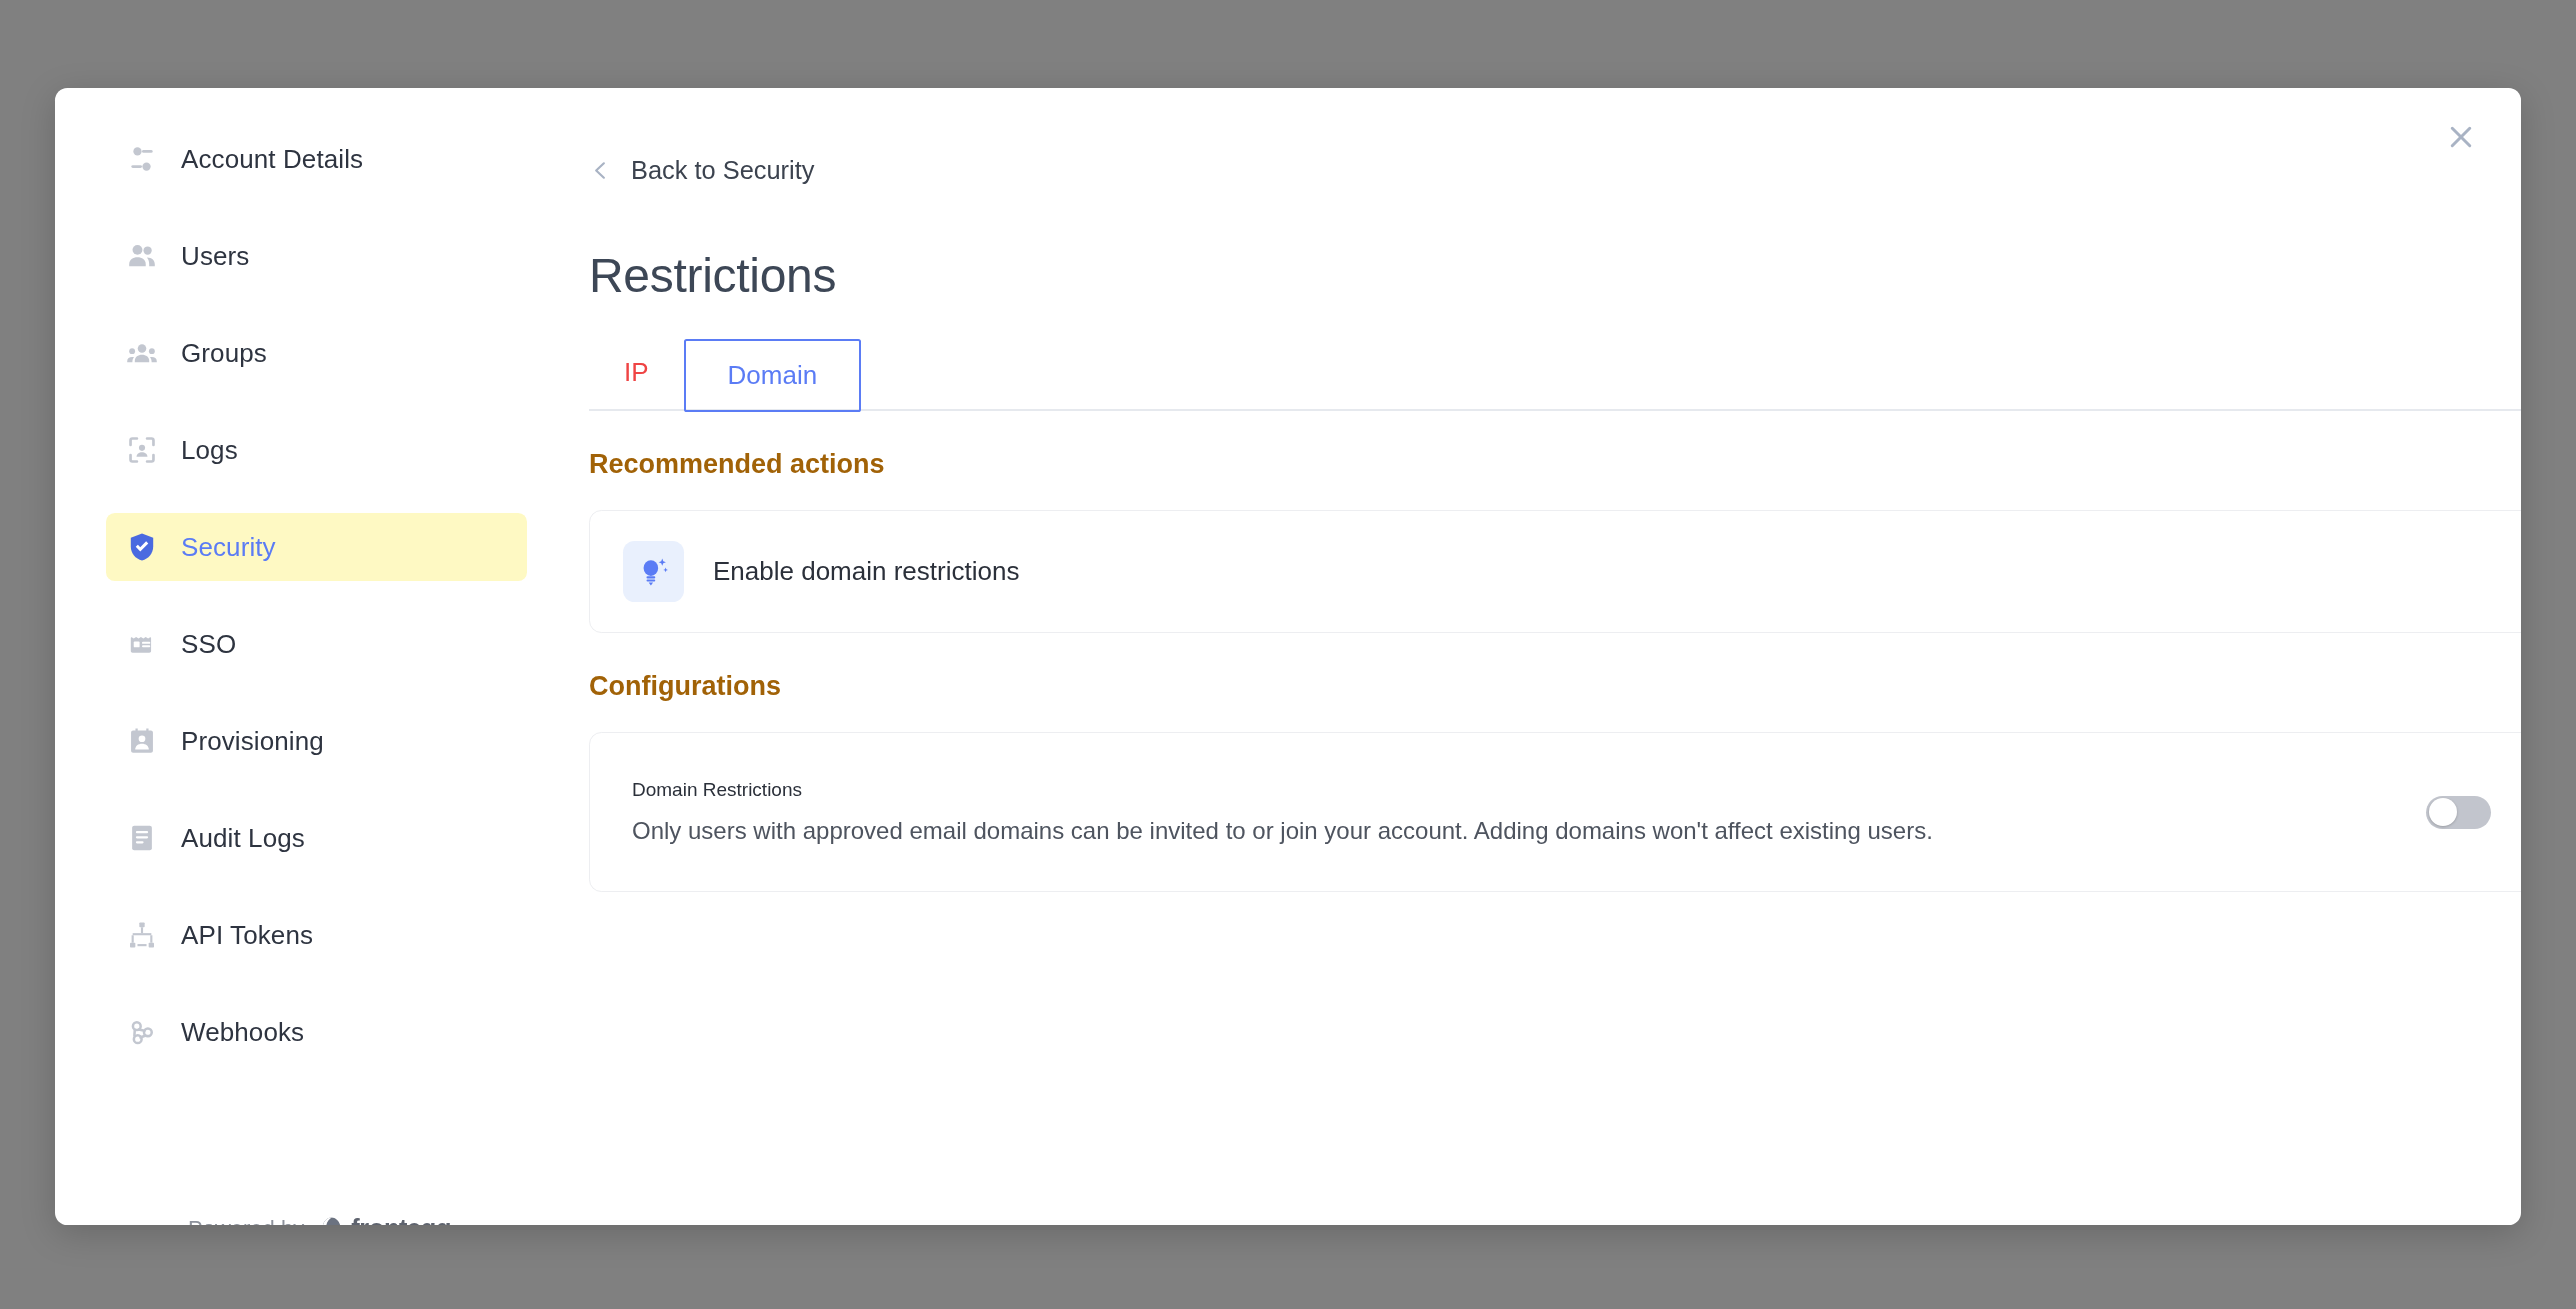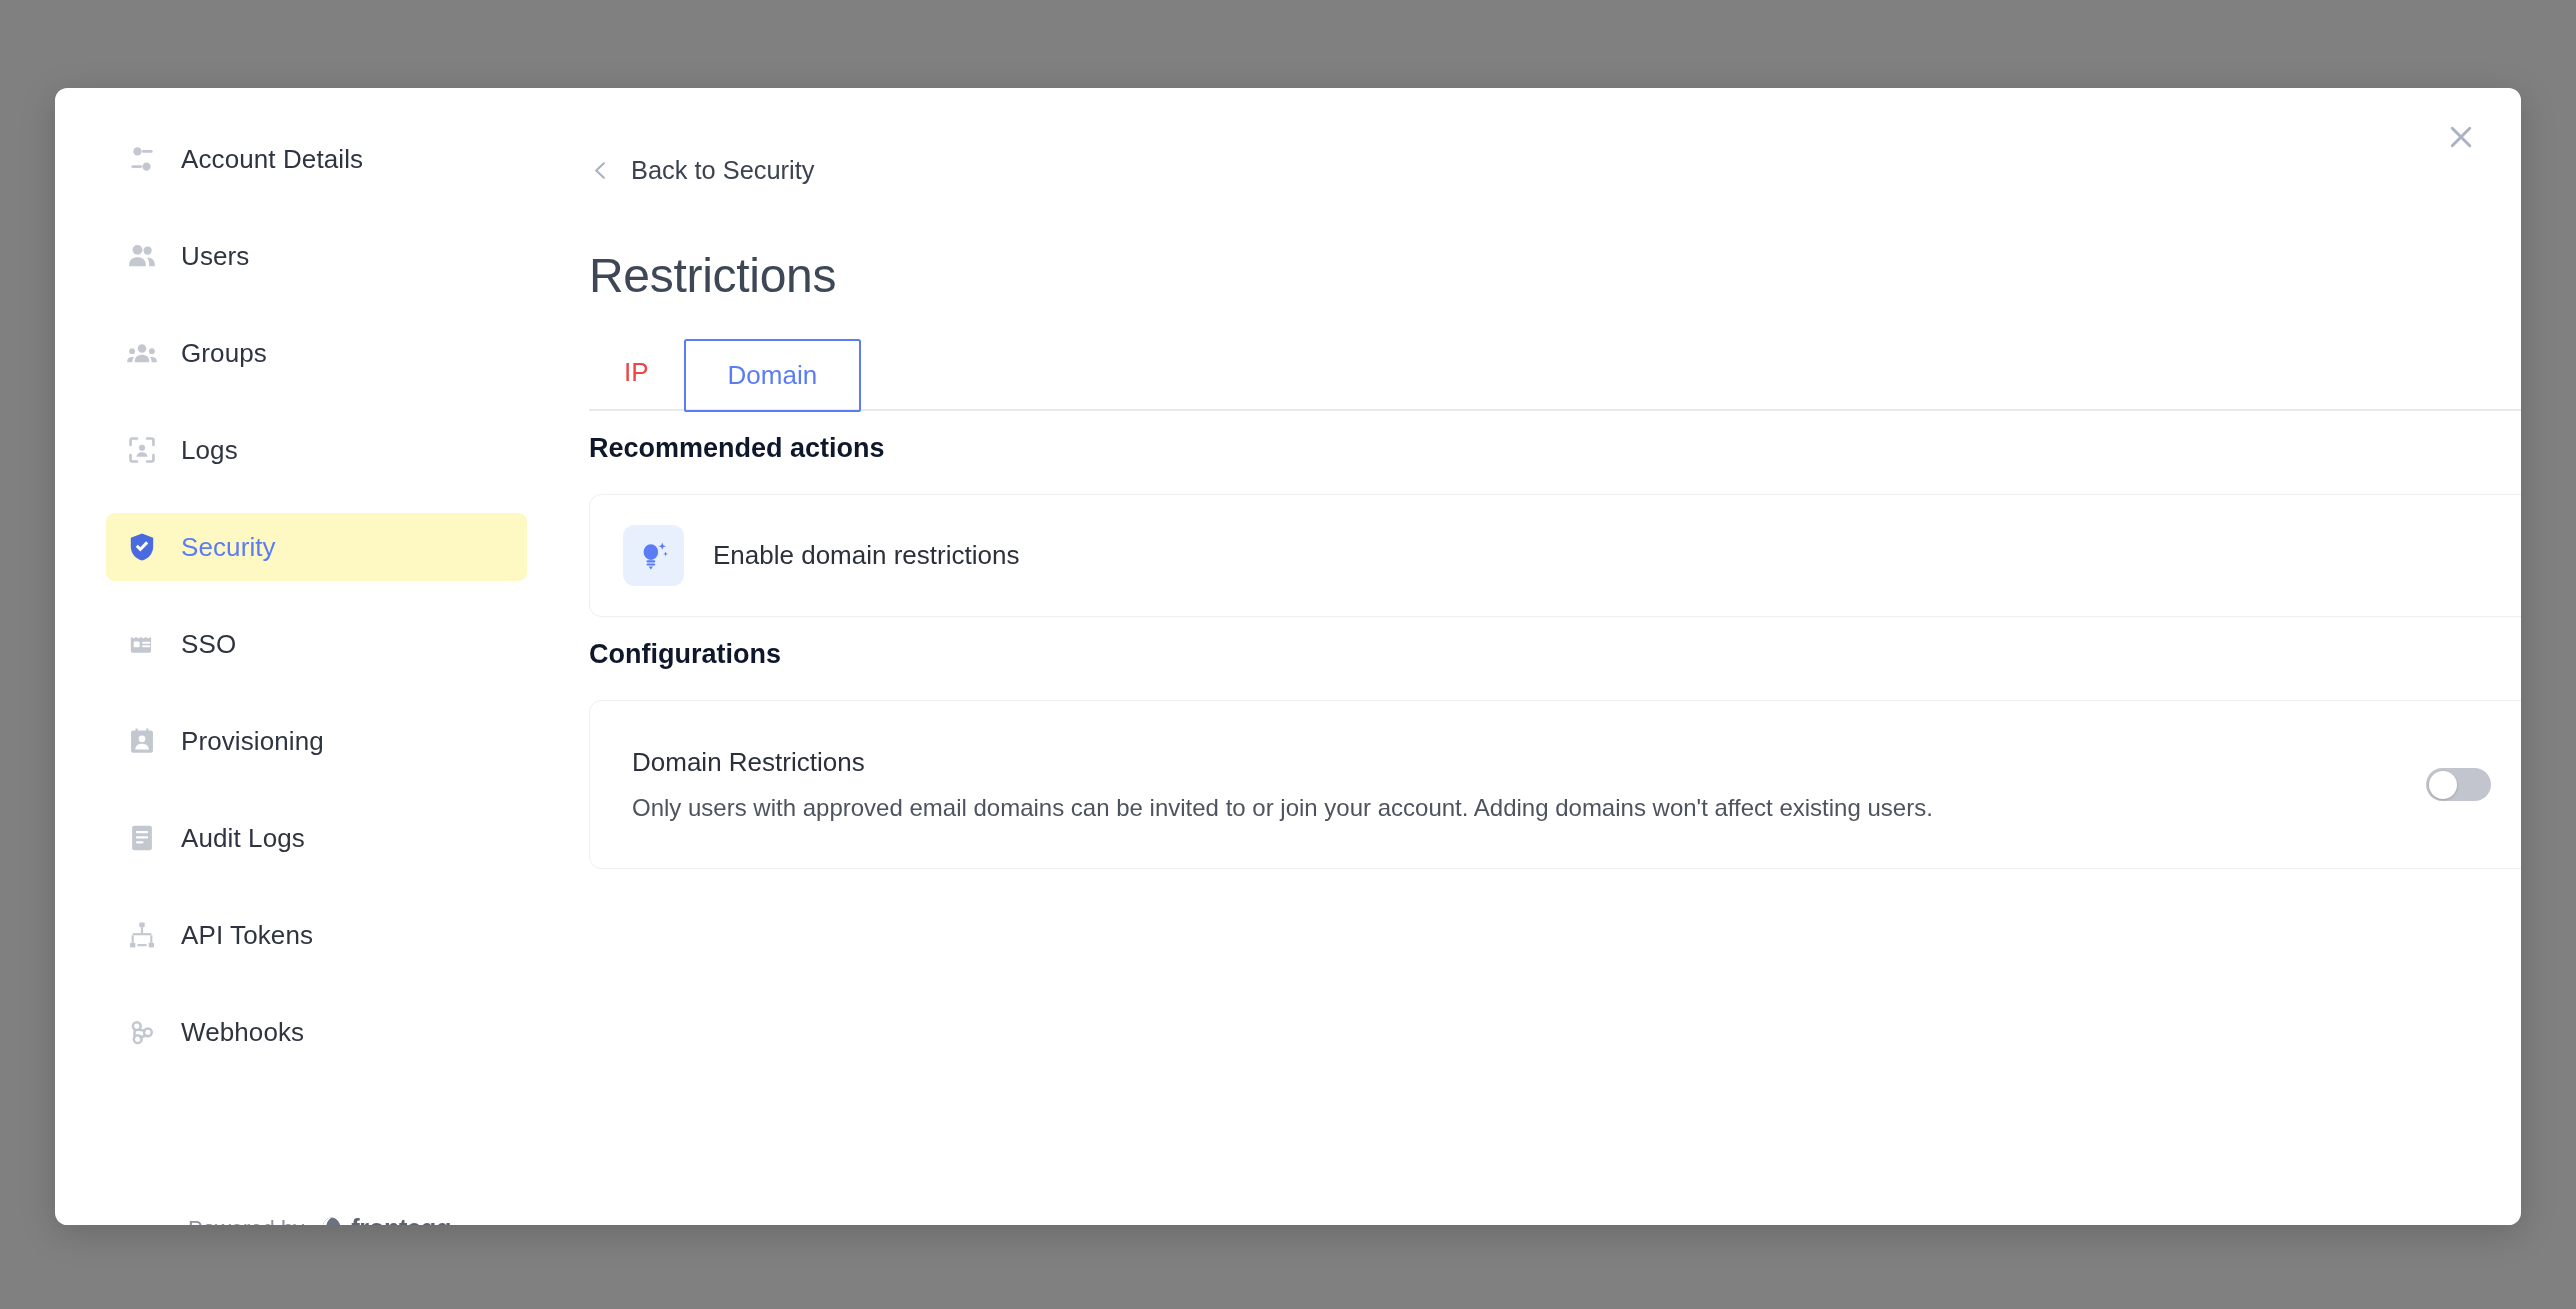--- a/index.html
+++ b/index.html
@@ -175,22 +175,22 @@
     color: #5b7cf5;
     border: 2.6px solid #5b7cf5;
     border-radius: 2.6px;
     margin-bottom: -2.6px;
     padding: 0 42px;
   }
 
   
   .section-title {
     font-size: 27px;
-    color: #0f172a;
-    margin-top: 22px;
+    color: #a16207;
+    margin-top: 38px;
   }
 
   .card {
     margin-top: 30px;
     width: 1945px;
     border: 1.8px solid #edeef1;
     border-radius: 12.3px;
     background: #fff;
   }
 
@@ -225,21 +225,21 @@
 
   .cfg-card {
     display: flex;
     align-items: center;
     justify-content: space-between;
     padding: 46px 42px;
     gap: 35px;
   }
   .cfg-texts { display: flex; flex-direction: column; gap: 16px; }
   .cfg-title {
-    font-size: 26px;
+    font-size: 19px;
     color: #2b303a;
   }
   .cfg-desc {
     font-size: 24px;
     color: #4e545f;
   }
 
   
   .toggle {
     width: 65px;

